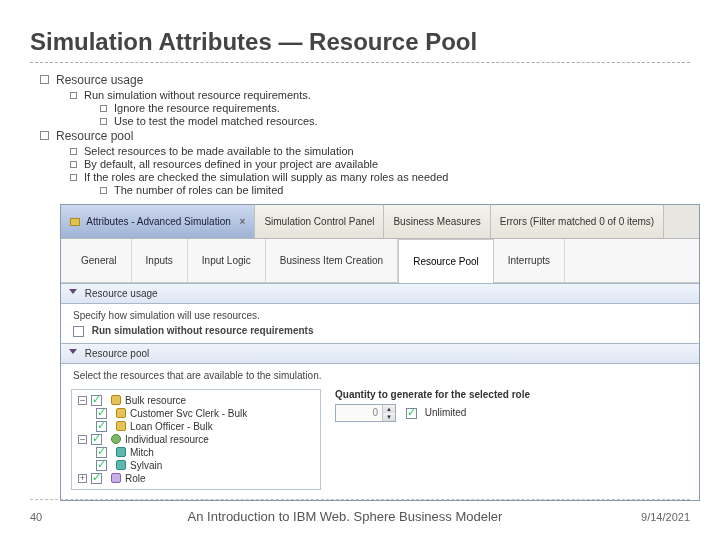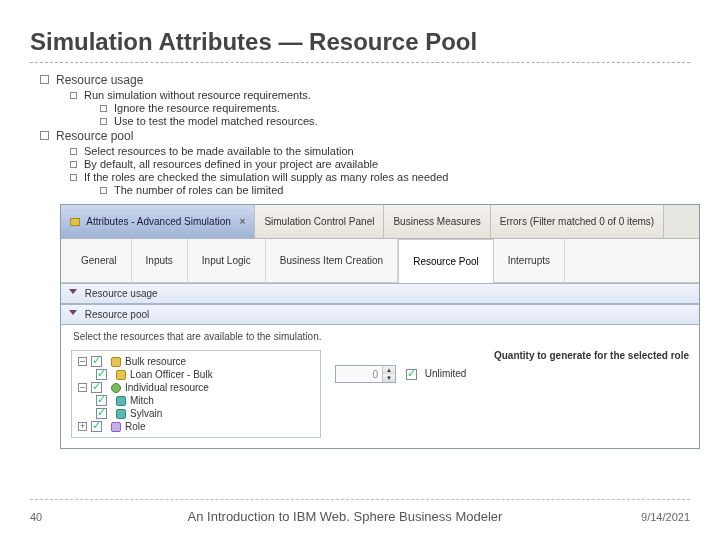--- a/index.html
+++ b/index.html
@@ -95,21 +95,21 @@
   .tree-row { display:flex; align-items:center; gap:4px; padding:1px 0; }
   .pm { width:9px; height:9px; border:1px solid #889; text-align:center; line-height:7px; font-size:9px; color:#556; background:#fff; }
   .tree-row.depth1 { padding-left: 0; }
   .tree-row.depth2 { padding-left: 18px; }
   .ticon { width:10px; height:10px; display:inline-block; }
   .ticon.yellow { background:#e6c35a; border:1px solid #b58a12; border-radius:2px; }
   .ticon.green { background:#7fb768; border:1px solid #4e8a38; border-radius:50%; }
   .ticon.teal { background:#5fb7b0; border:1px solid #2d8a83; border-radius:2px; }
   .ticon.role { background:#c8b0e6; border:1px solid #8560c9; border-radius:2px; }
   .right-col { flex:1; font-size:10px; }
-  .right-col .label { font-weight:bold; color:#333; margin-bottom:4px;text-align:right; }
+  .right-col .label { font-weight:bold; color:#333; margin-bottom:4px; }
   .spin {
     display:inline-flex; align-items:center;
     border:1px solid #9cabbf; background:#fff;
   }
   .spin input { width:46px; border:none; text-align:right; padding:2px 4px; font-size:10px; color:#888; }
   .spin .btns { display:flex; flex-direction:column; border-left:1px solid #bcc7d6; }
   .spin .btns span { font-size:6px; line-height:6px; padding:1px 3px; background:linear-gradient(#f4f4f4,#dcdcdc); }
 
   .footer {
     position:absolute;
@@ -164,36 +164,48 @@
       <div class="subtab">Business Item Creation</div>
       <div class="subtab sel">Resource Pool</div>
       <div class="subtab">Interrupts</div>
     </div>
 
     <div class="panel">
       <div class="section-head">
         <span class="tw"></span>
         <span>Resource usage</span>
       </div>
+      <div class="body-pad">
+        <div>Specify how simulation will use resources.</div>
+        <div style="margin-top:4px;">
+          <span class="chk"></span>
+          <span class="bold">Run simulation without resource requirements</span>
+        </div>
+      </div>
 
       <div class="section-head">
         <span class="tw"></span>
         <span>Resource pool</span>
       </div>
       <div class="body-pad" style="padding-bottom:2px;">
         <div>Select the resources that are available to the simulation.</div>
       </div>
 
       <div class="pool-body">
         <div class="tree">
           <div class="tree-row depth1">
             <span class="pm">–</span>
             <span class="chk checked"></span>
             <span class="ticon yellow"></span>
             <span>Bulk resource</span>
+          </div>
+          <div class="tree-row depth2">
+            <span class="chk checked"></span>
+            <span class="ticon yellow"></span>
+            <span>Customer Svc Clerk - Bulk</span>
           </div>
           <div class="tree-row depth2">
             <span class="chk checked"></span>
             <span class="ticon yellow"></span>
             <span>Loan Officer - Bulk</span>
           </div>
           <div class="tree-row depth1">
             <span class="pm">–</span>
             <span class="chk checked"></span>
             <span class="ticon green"></span>

